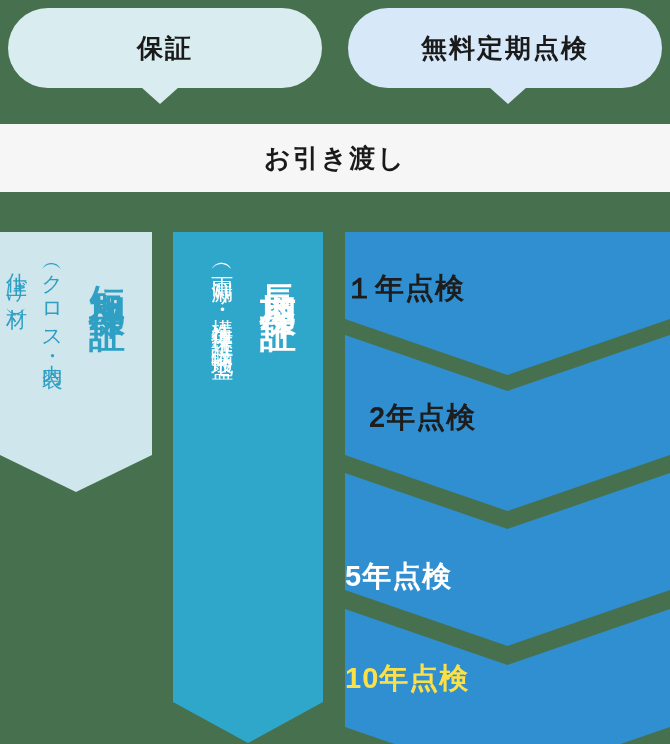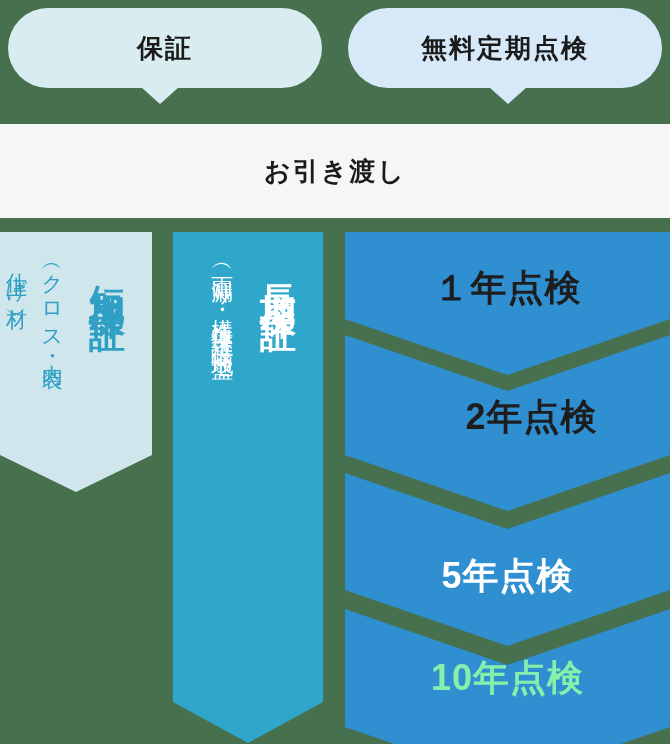--- a/index.html
+++ b/index.html
@@ -34,21 +34,21 @@
     color: #1A1A1A;
     letter-spacing: 2px;
   }
   .bubble.left  { left: 8px; }
   .bubble.right { left: 348px; }
   .handover-bar {
     position: absolute;
     left: 0;
     top: 124px;
     width: 670px;
-    height: 94px;
+    height: 68px;
     display: flex;
     align-items: center;
     justify-content: center;
     font-size: 26px;
     font-weight: bold;
     letter-spacing: 2px;
   }
   .v-block {
     position: absolute;
     writing-mode: vertical-rl;
@@ -82,22 +82,22 @@
     line-height: 1.7;
     white-space: pre-line;
     margin-block-start: 13px;
     font-weight: 500;
   }
   .v-block.long .v-line.small { font-size: 22px; letter-spacing: 4px; }
   .inspect-label {
     position: absolute;
     left: 345px;
     width: 325px;
-    text-align: center;
-    font-size: 36px;
+    text-align: left;
+    font-size: 29px;
     font-weight: bold;
     line-height: 34px;
     letter-spacing: 1px;
   }
   .inspect-label.i1 { top: 271px; }
   .inspect-label.i2 { top: 400px; }
   .inspect-label.i3 { top: 559px; }
   .inspect-label.i4 { top: 661px; }
 </style>
 </head>
@@ -142,15 +142,15 @@
   <div class="v-block long" style="color: rgb(255, 255, 255);">
     <div class="v-line big">
       <span>長期保証</span><span class="note">※1</span>
     </div>
     <div class="v-line small">（雨漏り・構造体保証・設備・地盤）</div>
   </div>
 
   <div class="inspect-label i1" style="color: rgb(29, 29, 29);">１年点検</div>
   <div class="inspect-label i2" style="color: rgb(29, 29, 29); padding-left: 24px;">2年点検</div>
   <div class="inspect-label i3" style="color: rgb(255, 255, 255);">5年点検</div>
-  <div class="inspect-label i4" style="color: #86efac;">10年点検</div>
+  <div class="inspect-label i4" style="color: #fde047;">10年点検</div>
 
 </div>
 
 </body></html>

